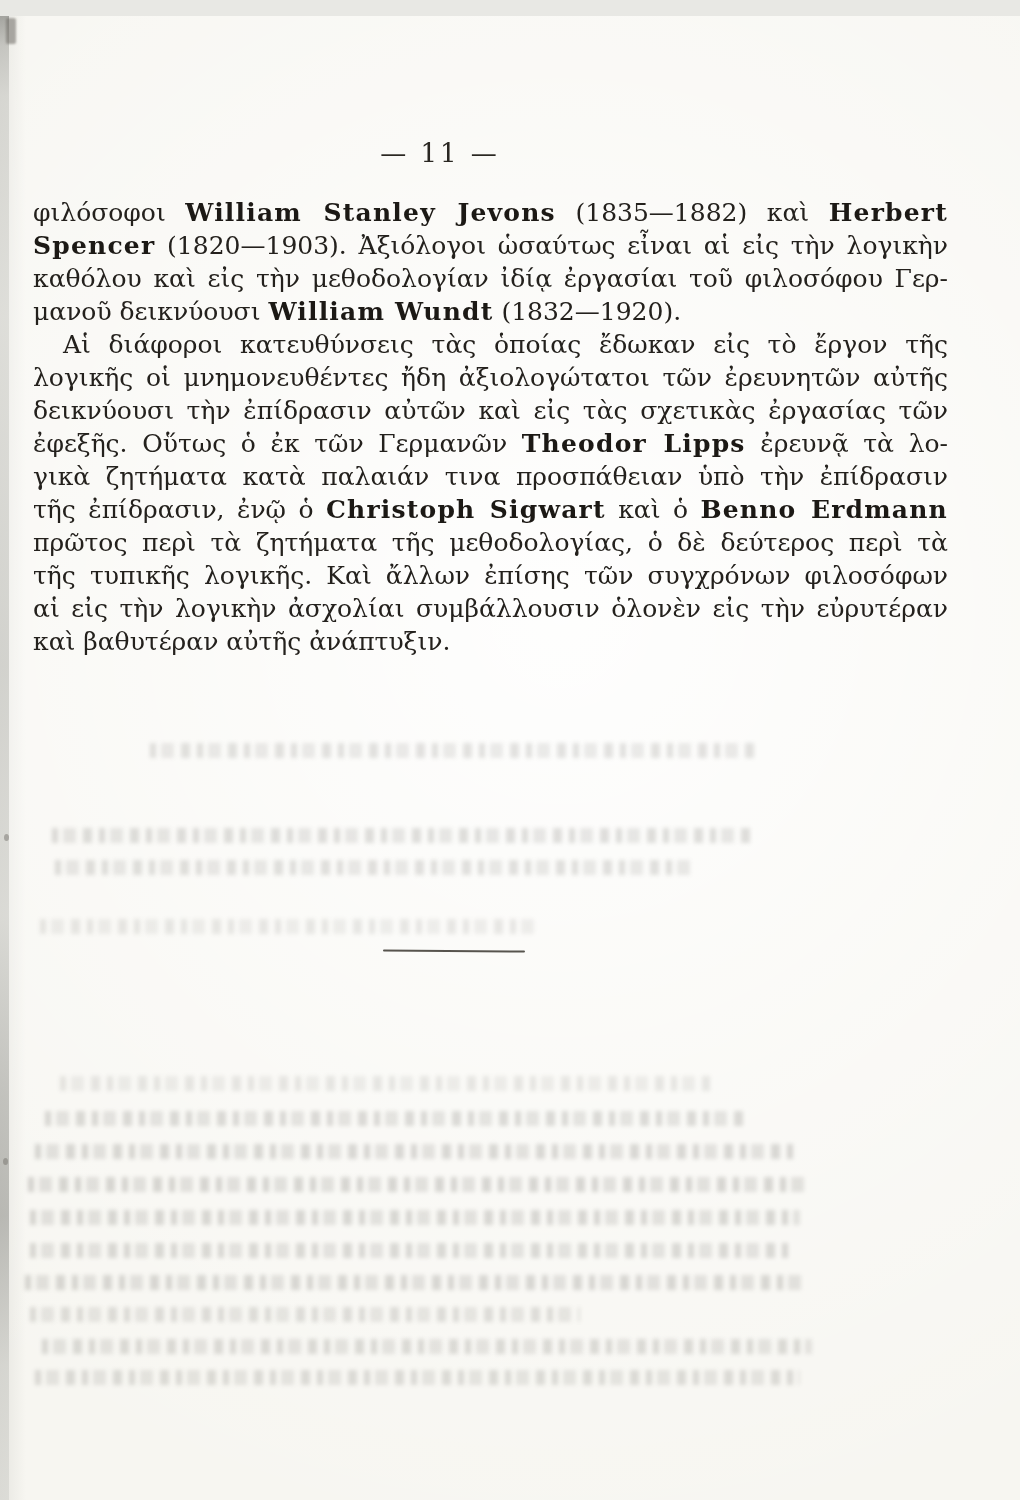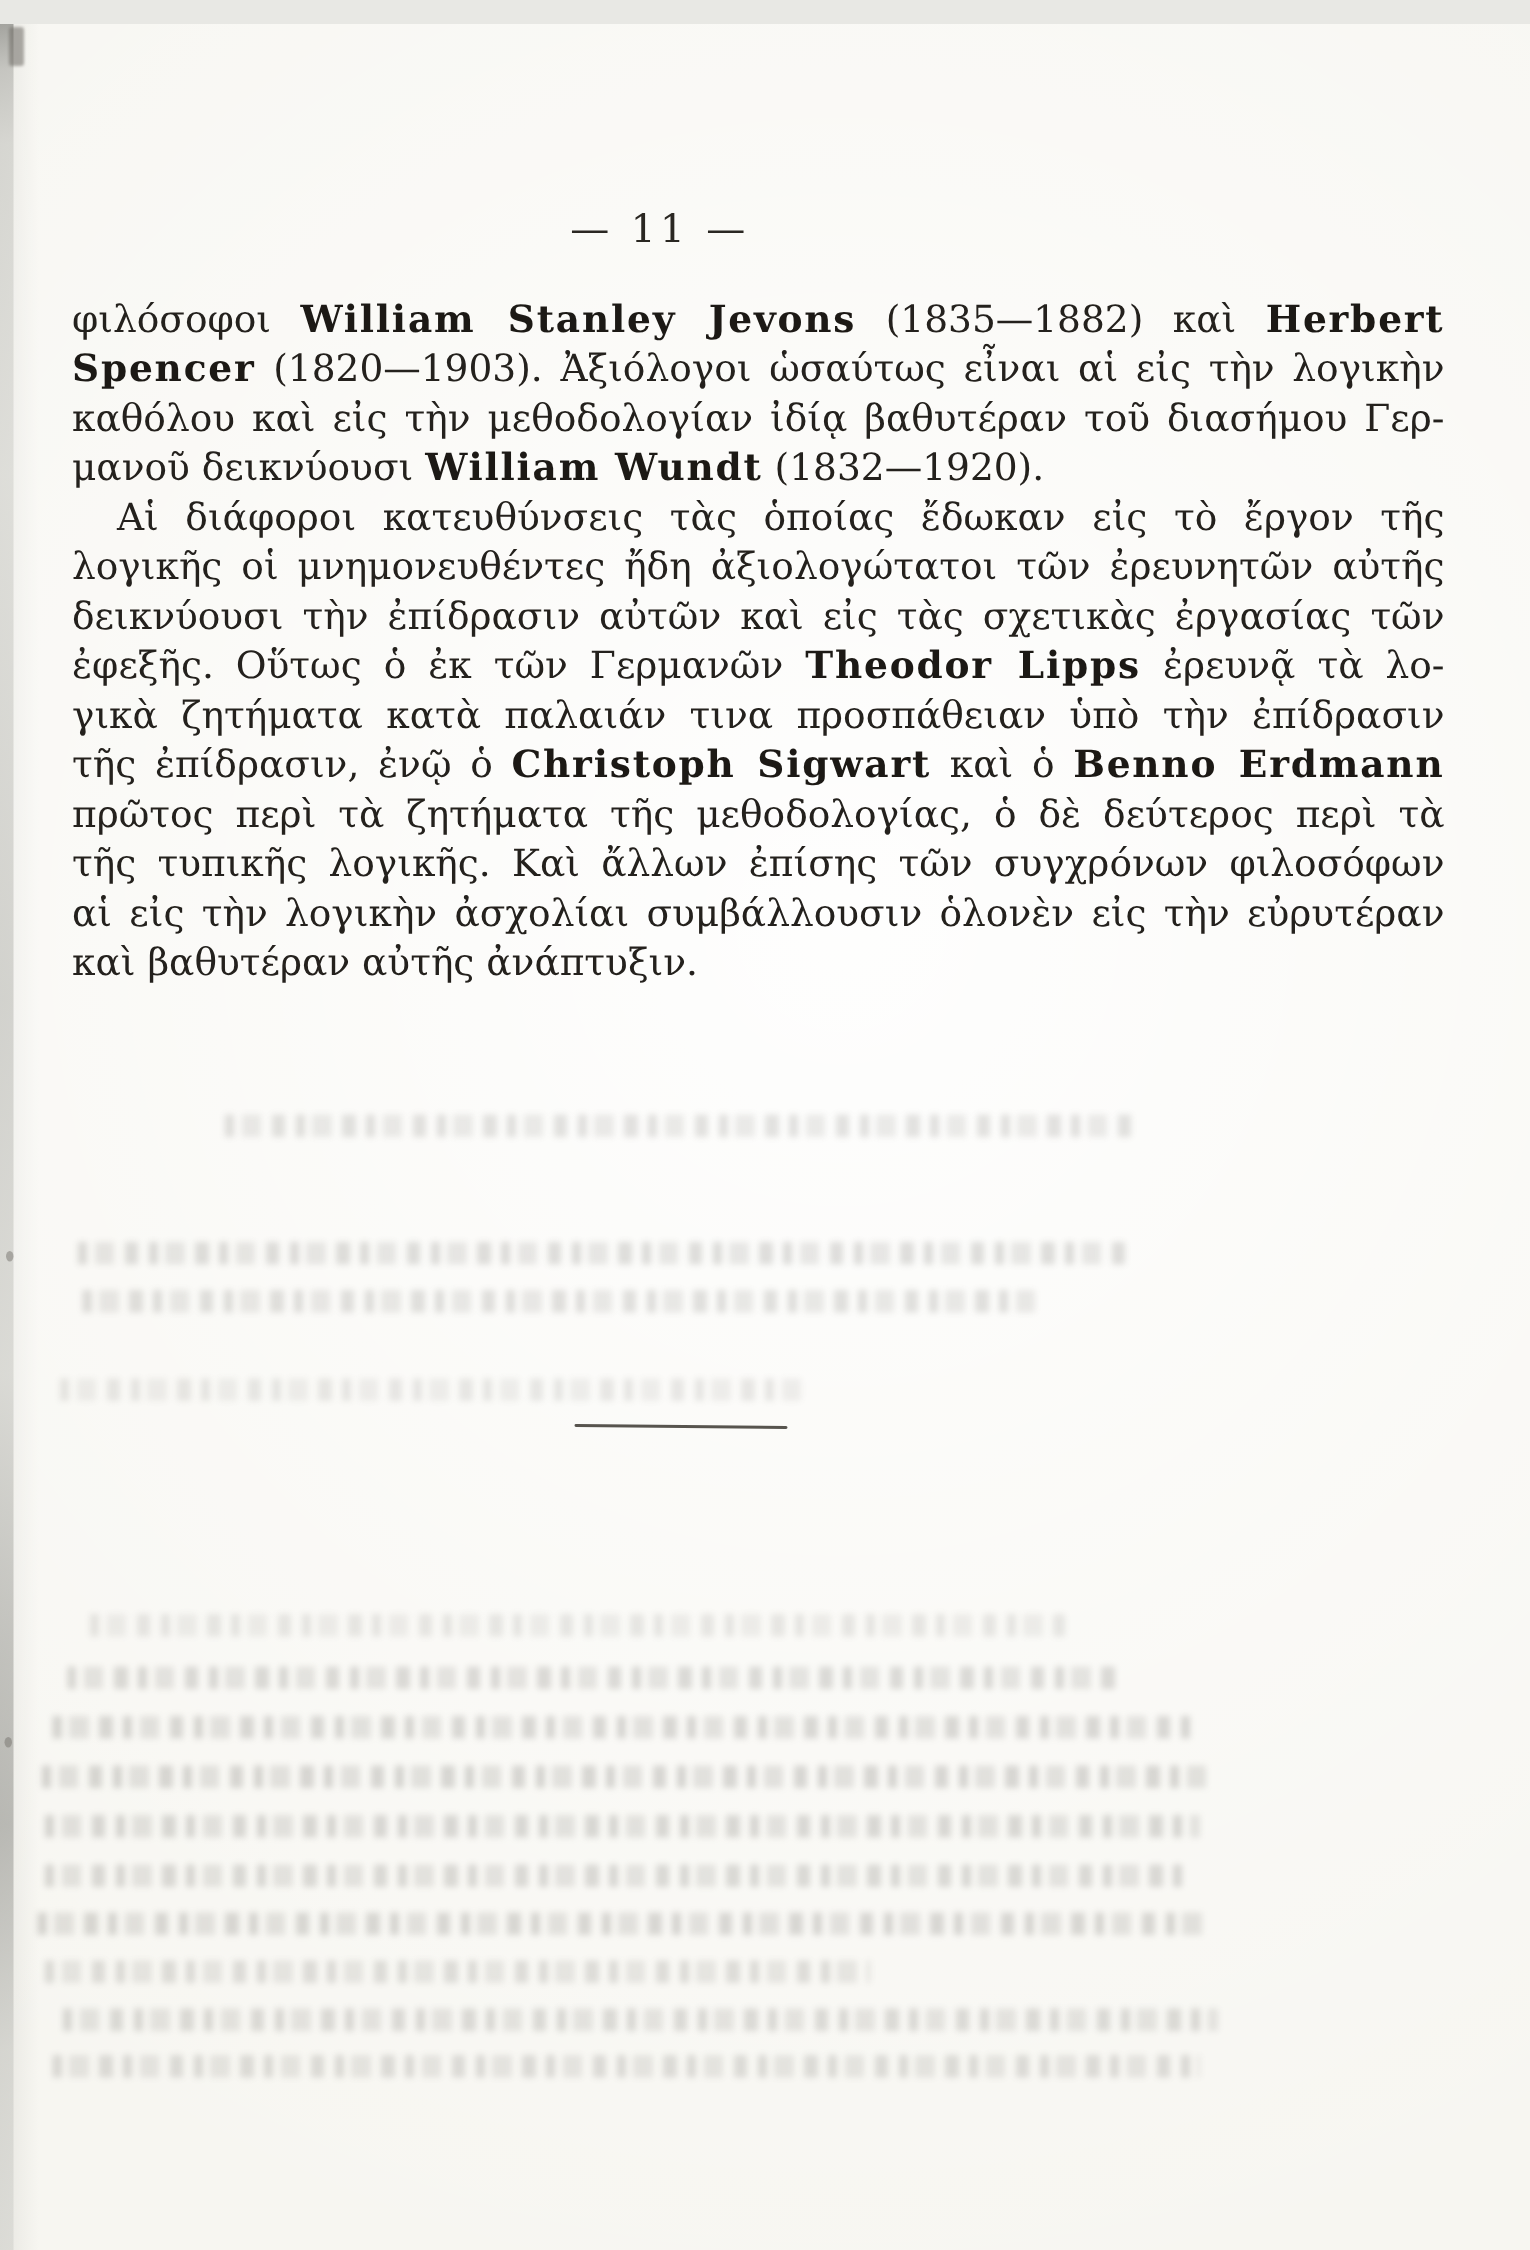--- a/index.html
+++ b/index.html
@@ -32,21 +32,21 @@
     position:absolute;width:5px;height:7px;background:#77746e;
     border-radius:50%;opacity:.5;filter:blur(.5px);
   }
 
   .page-number{
     position:absolute;top:122px;left:0;width:880px;
     text-align:center;font-size:26px;letter-spacing:3px;color:#2a2722;
   }
 
   .text-block{
-    position:absolute;top:180px;left:48px;width:915px;
+    position:absolute;top:180px;left:33px;width:915px;
     font-size:25px;line-height:33px;
   }
   .line{height:33px;overflow:hidden;white-space:normal;}
   .line.justified{text-align:justify;}
   .line.justified::after{content:"";display:inline-block;width:100%;height:0;}
   .line.indent{text-indent:30px;}
   .greek{color:#24211d;}
   .latin-bold{font-weight:bold;letter-spacing:1.2px;color:#1c1915;text-align:center;}
 
   .divider{
@@ -75,21 +75,21 @@
   <div class="edge-strip"></div>
   <div class="corner-mark"></div>
   <div class="edge-dot" style="left:4px;top:818px;"></div>
   <div class="edge-dot" style="left:3px;top:1142px;"></div>
 
   <div class="page-number">— 11 —</div>
 
   <div class="text-block">
       <div class="line justified"><span class="greek">φιλόσοφοι </span><span class="latin-bold">William Stanley Jevons</span><span class="greek"> (1835—1882) καὶ </span><span class="latin-bold">Herbert</span></div>
       <div class="line justified"><span class="latin-bold">Spencer</span><span class="greek"> (1820—1903). Ἀξιόλογοι ὡσαύτως εἶναι αἱ εἰς τὴν λογικὴν</span></div>
-      <div class="line justified"><span class="greek">καθόλου καὶ εἰς τὴν μεθοδολογίαν ἰδίᾳ βαθυτέραν τοῦ διασήμου Γερ-</span></div>
+      <div class="line justified"><span class="greek">καθόλου καὶ εἰς τὴν μεθοδολογίαν ἰδίᾳ ἐργασίαι τοῦ φιλοσόφου Γερ-</span></div>
       <div class="line"><span class="greek">μανοῦ δεικνύουσι </span><span class="latin-bold">William Wundt</span><span class="greek"> (1832—1920).</span></div>
       <div class="line justified indent"><span class="greek">Αἱ διάφοροι κατευθύνσεις τὰς ὁποίας ἔδωκαν εἰς τὸ ἔργον τῆς</span></div>
       <div class="line justified"><span class="greek">λογικῆς οἱ μνημονευθέντες ἤδη ἀξιολογώτατοι τῶν ἐρευνητῶν αὐτῆς</span></div>
       <div class="line justified"><span class="greek">δεικνύουσι τὴν ἐπίδρασιν αὐτῶν καὶ εἰς τὰς σχετικὰς ἐργασίας τῶν</span></div>
       <div class="line justified"><span class="greek">ἐφεξῆς. Οὕτως ὁ ἐκ τῶν Γερμανῶν </span><span class="latin-bold">Theodor Lipps</span><span class="greek"> ἐρευνᾷ τὰ λο-</span></div>
       <div class="line justified"><span class="greek">γικὰ ζητήματα κατὰ παλαιάν τινα προσπάθειαν ὑπὸ τὴν ἐπίδρασιν</span></div>
       <div class="line justified"><span class="greek">τῆς ἐπίδρασιν, ἐνῷ ὁ </span><span class="latin-bold">Christoph Sigwart</span><span class="greek"> καὶ ὁ </span><span class="latin-bold">Benno Erdmann</span></div>
       <div class="line justified"><span class="greek">πρῶτος περὶ τὰ ζητήματα τῆς μεθοδολογίας, ὁ δὲ δεύτερος περὶ τὰ</span></div>
       <div class="line justified"><span class="greek">τῆς τυπικῆς λογικῆς. Καὶ ἄλλων ἐπίσης τῶν συγχρόνων φιλοσόφων</span></div>
       <div class="line justified"><span class="greek">αἱ εἰς τὴν λογικὴν ἀσχολίαι συμβάλλουσιν ὁλονὲν εἰς τὴν εὐρυτέραν</span></div>

